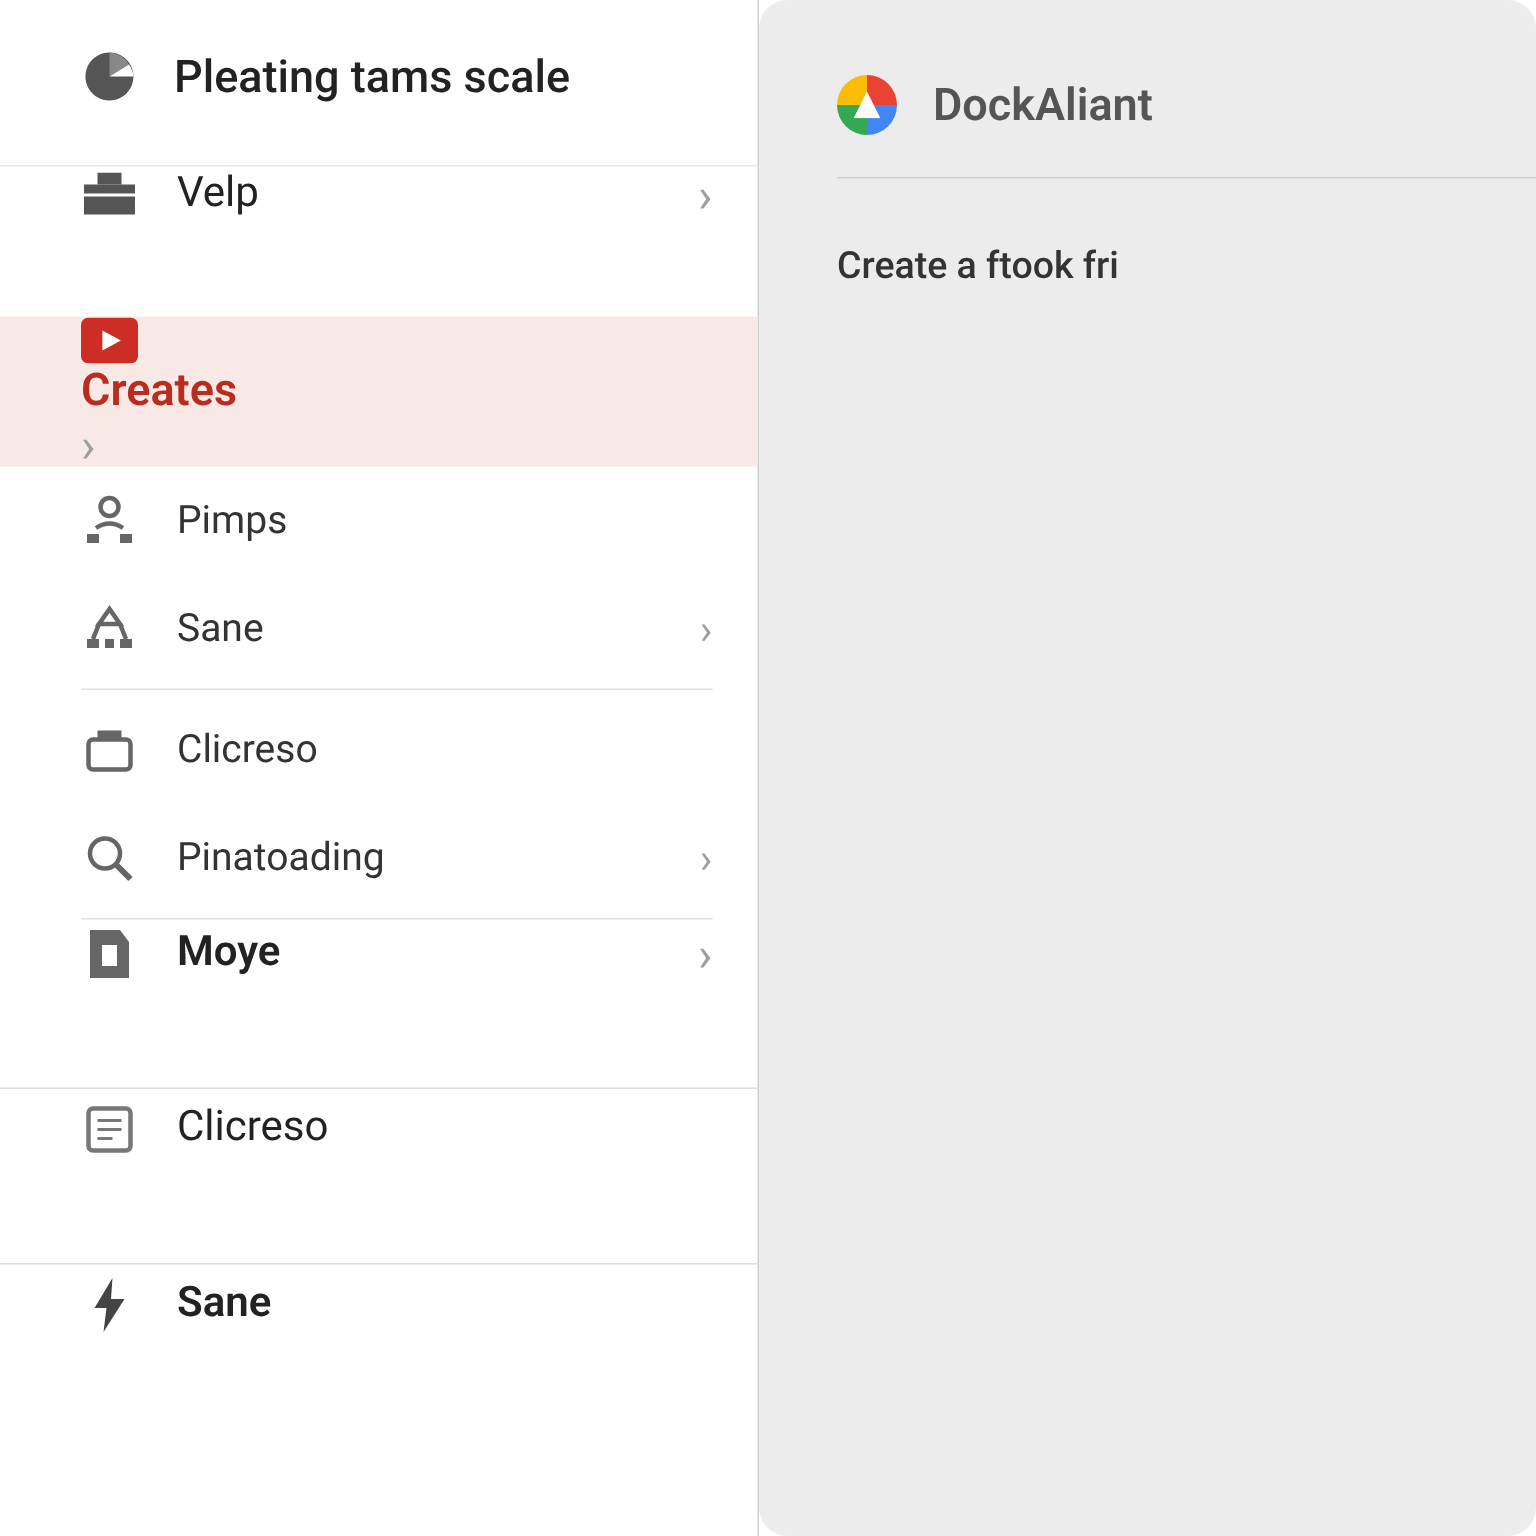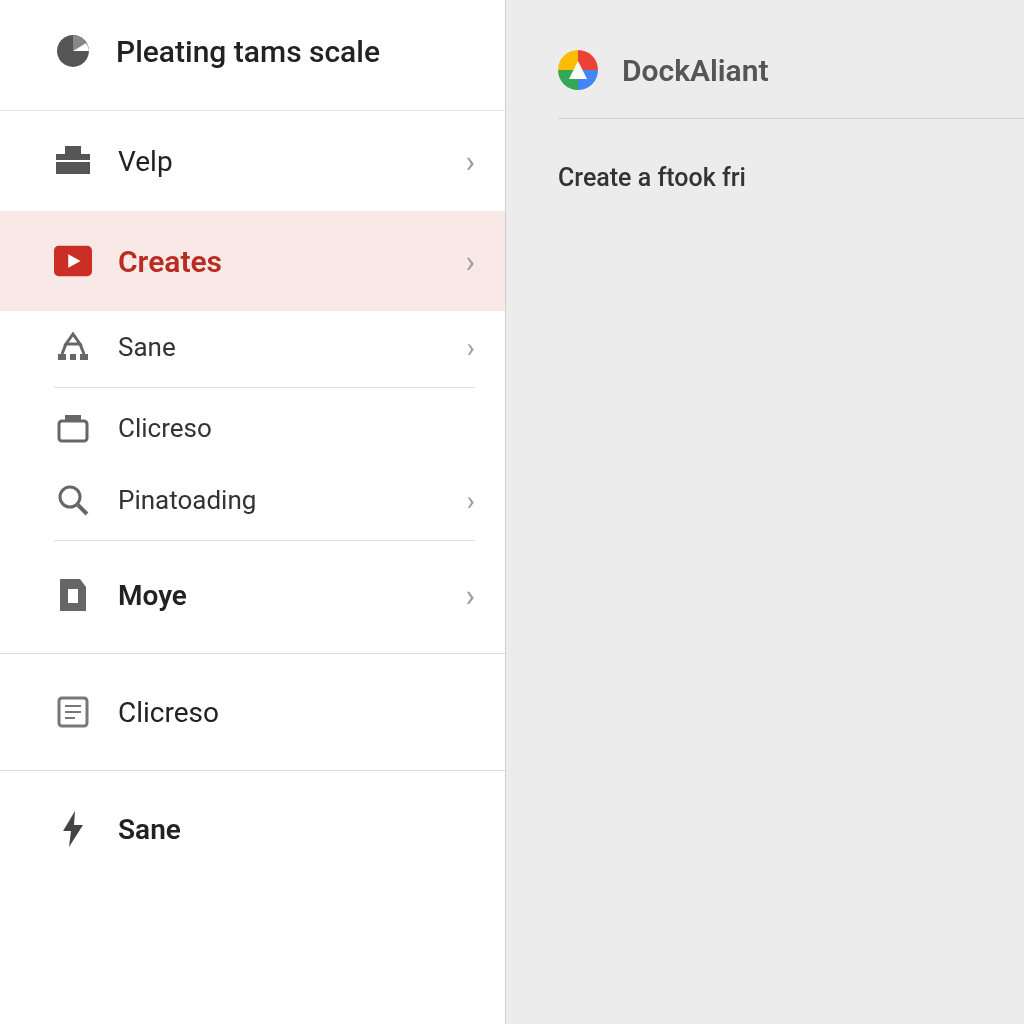--- a/index.html
+++ b/index.html
@@ -19,20 +19,21 @@
       width: 506px;
       background: #ffffff;
       border-right: 1px solid #d0d0d0;
       display: flex;
       flex-direction: column;
     }
     .content-panel {
       flex: 1;
       background: #ececec;
       padding: 50px 0 0 40px;
+      border-radius: 19px;
     }
     .header-item {
       display: flex;
       align-items: center;
       padding: 32px 0 40px 54px;
       border-bottom: 1px solid #e5e5e5;
     }
     .header-item .icon {
       width: 38px;
       height: 38px;
@@ -41,27 +42,27 @@
       align-items: center;
       justify-content: center;
     }
     .header-item .label {
       font-size: 30px;
       font-weight: 500;
       color: #222;
     }
     .menu-item {
       display: flex;
-      align-items: center;
       padding: 0 30px 0 54px;
       height: 100px;
       cursor: pointer;
     }
     .menu-item.active {
       background: #f9e9e6;
+      flex-direction: column;
     }
     .menu-item .icon {
       width: 38px;
       height: 38px;
       margin-right: 26px;
       display: flex;
       align-items: center;
       justify-content: center;
     }
     .menu-item .label {
@@ -202,20 +203,31 @@
     <span class="icon">
       <svg width="40" height="32" viewBox="0 0 40 32">
         <rect x="0" y="0" width="40" height="32" rx="5" fill="#cc2e25"></rect>
         <path d="M15 9 L28 16 L15 23 Z" fill="#fff"></path>
       </svg>
     </span>
     <span class="label">Creates</span>
     <span class="chevron">›</span>
   </div>
 
+  <div class="sub-item">
+    <span class="icon">
+      <svg width="34" height="34" viewBox="0 0 34 34">
+        <circle cx="17" cy="8" r="6" fill="none" stroke="#666" stroke-width="3"></circle>
+        <path d="M8 22 Q17 16 26 22" fill="none" stroke="#666" stroke-width="3"></path>
+        <rect x="2" y="26" width="8" height="6" fill="#666"></rect>
+        <rect x="24" y="26" width="8" height="6" fill="#666"></rect>
+      </svg>
+    </span>
+    <span class="label">Pimps</span>
+  </div>
 
   <div class="sub-item">
     <span class="icon">
       <svg width="34" height="34" viewBox="0 0 34 34">
         <path d="M17 4 L10 14 L24 14 Z" fill="none" stroke="#666" stroke-width="3"></path>
         <line x1="10" y1="14" x2="6" y2="24" stroke="#666" stroke-width="3"></line>
         <line x1="24" y1="14" x2="28" y2="24" stroke="#666" stroke-width="3"></line>
         <rect x="2" y="24" width="8" height="6" fill="#666"></rect>
         <rect x="14" y="24" width="6" height="6" fill="#666"></rect>
         <rect x="24" y="24" width="8" height="6" fill="#666"></rect>

